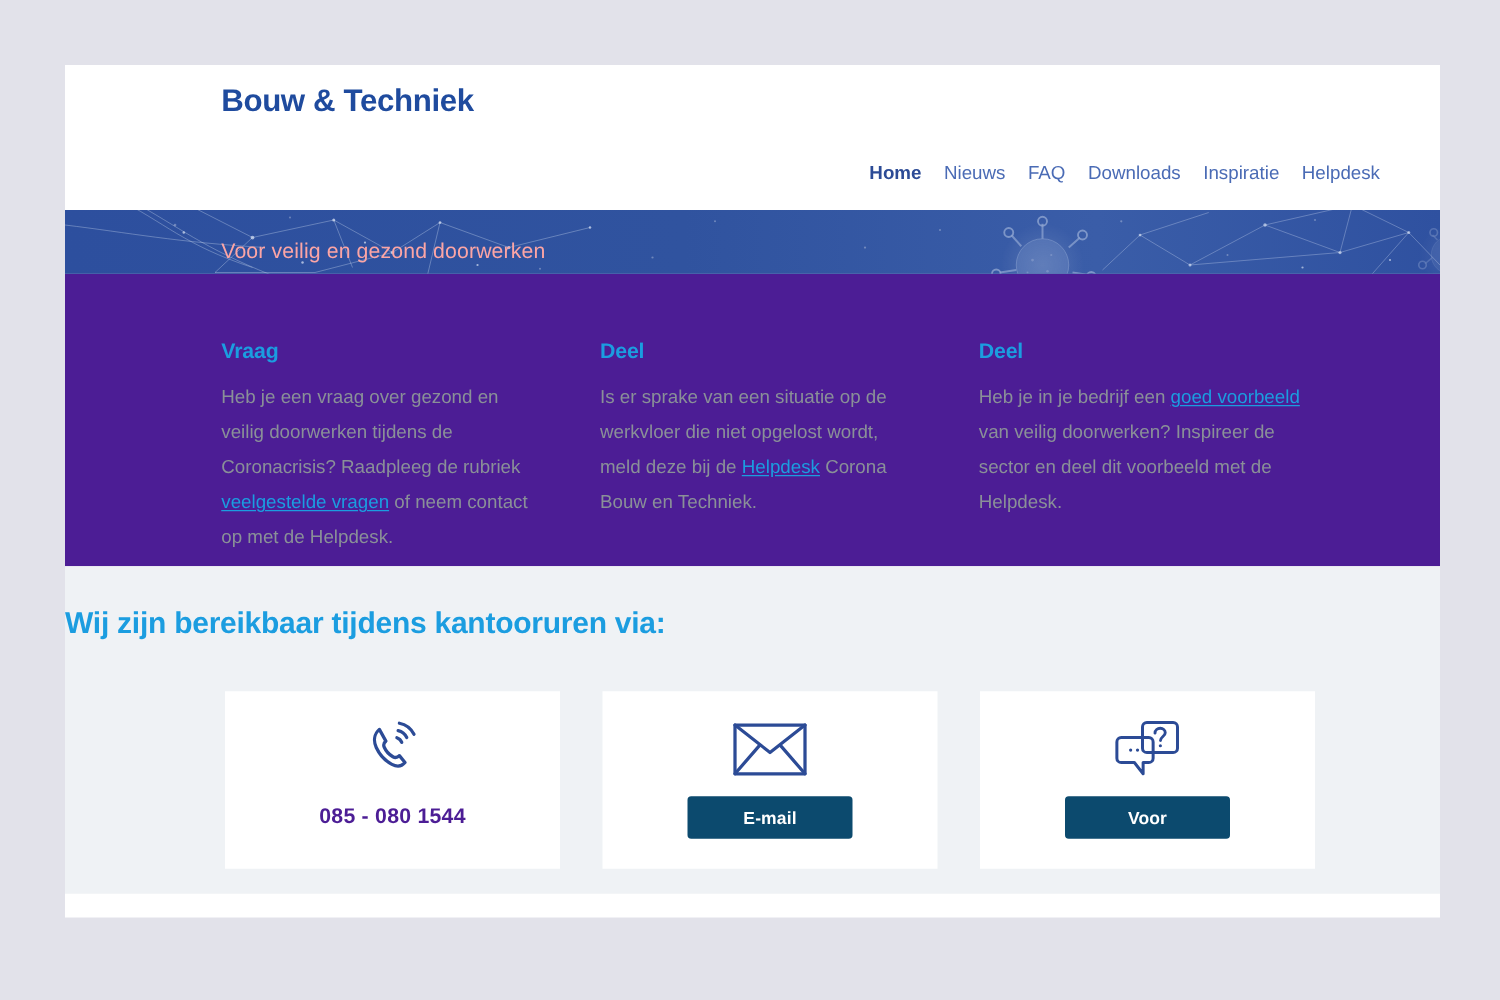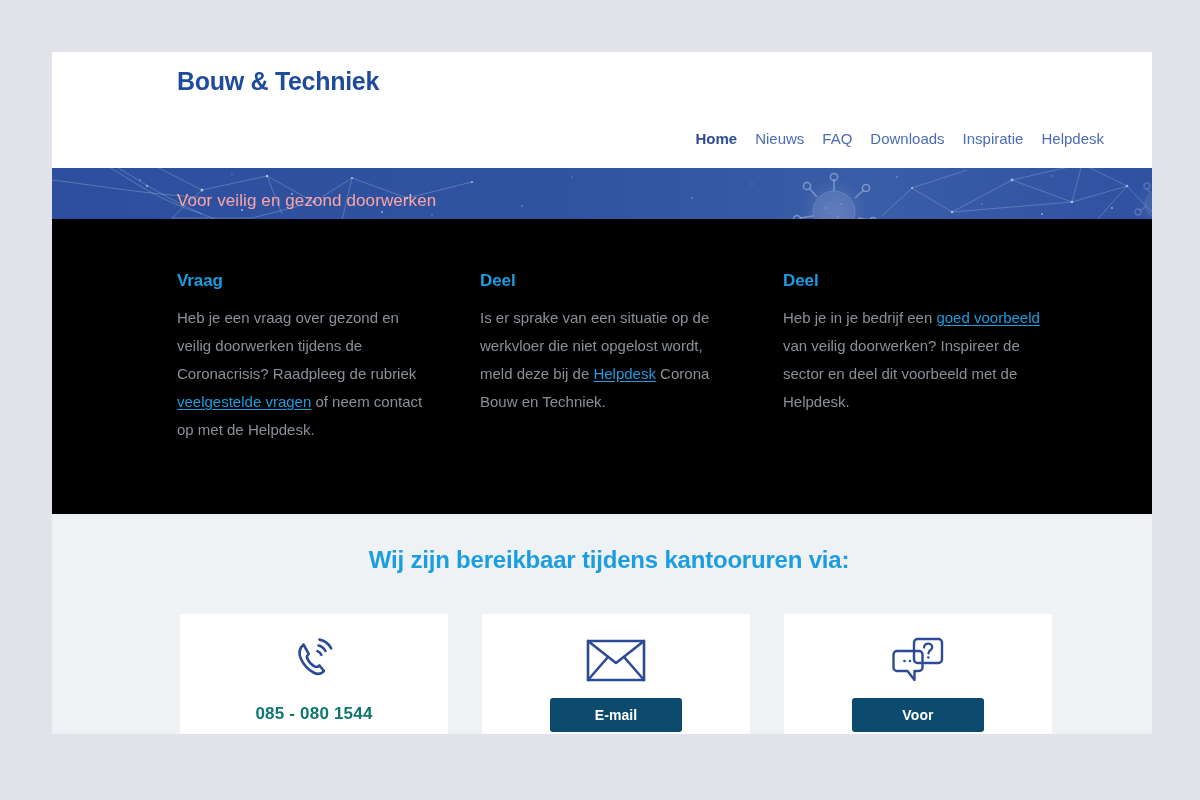--- a/index.html
+++ b/index.html
@@ -106,23 +106,23 @@
     align-items: center;
     font-size: 17px;
     color: #fca5a5;
     letter-spacing: 0.1px;
     z-index: 3;
     white-space: nowrap;
   }
 
   
   .intro {
-    background: #000000;
+    background: #4c1d95;
     padding: 52px 0 16px 0;
-    height: 295px;
+    height: 234px;
   }
 
   .intro-inner {
     position: relative;
     margin: 0 0 0 125px;
     width: 910px;
     display: flex;
     gap: 0;
   }
 
@@ -152,27 +152,25 @@
   }
 
   
   .contact {
     background: #eff2f5;
     height: 262px;
     position: relative;
   }
 
   .contact-title {
-    text-align: center;
     font-size: 24px;
     font-weight: bold;
     color: #1b9de0;
     padding-top: 32px;
     letter-spacing: -0.2px;
-    margin-left: 14px;
   }
 
   .cards {
     position: absolute;
     left: 128px;
     top: 100px;
     display: flex;
     gap: 34px;
   }
 
@@ -191,21 +189,21 @@
     height: 52px;
     display: flex;
     align-items: center;
     justify-content: center;
   }
 
   .phone-number {
     margin-top: 18px;
     font-size: 17px;
     font-weight: bold;
-    color: #0f766e;
+    color: #4c1d95;
     letter-spacing: 0.2px;
   }
 
   .card-btn {
     margin-top: 12px;
     width: 132px;
     height: 34px;
     background: #0c4a6e;
     border: none;
     border-radius: 3px;

